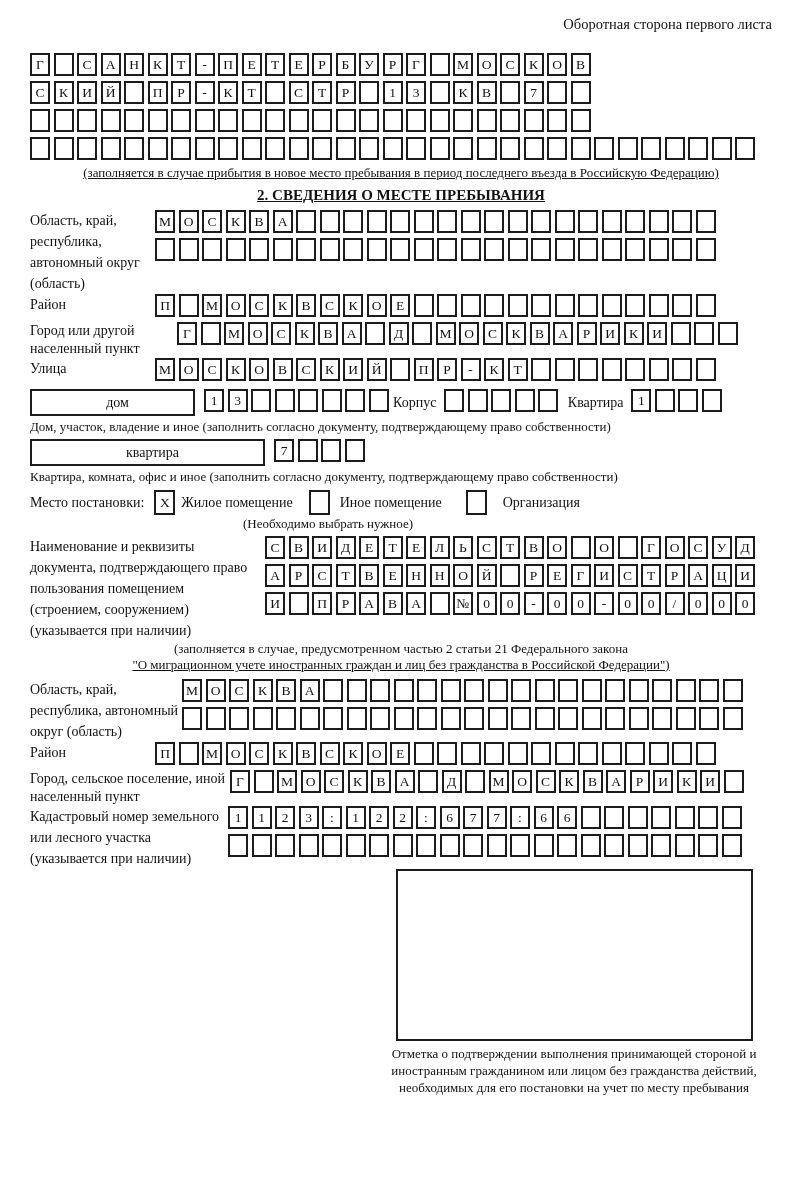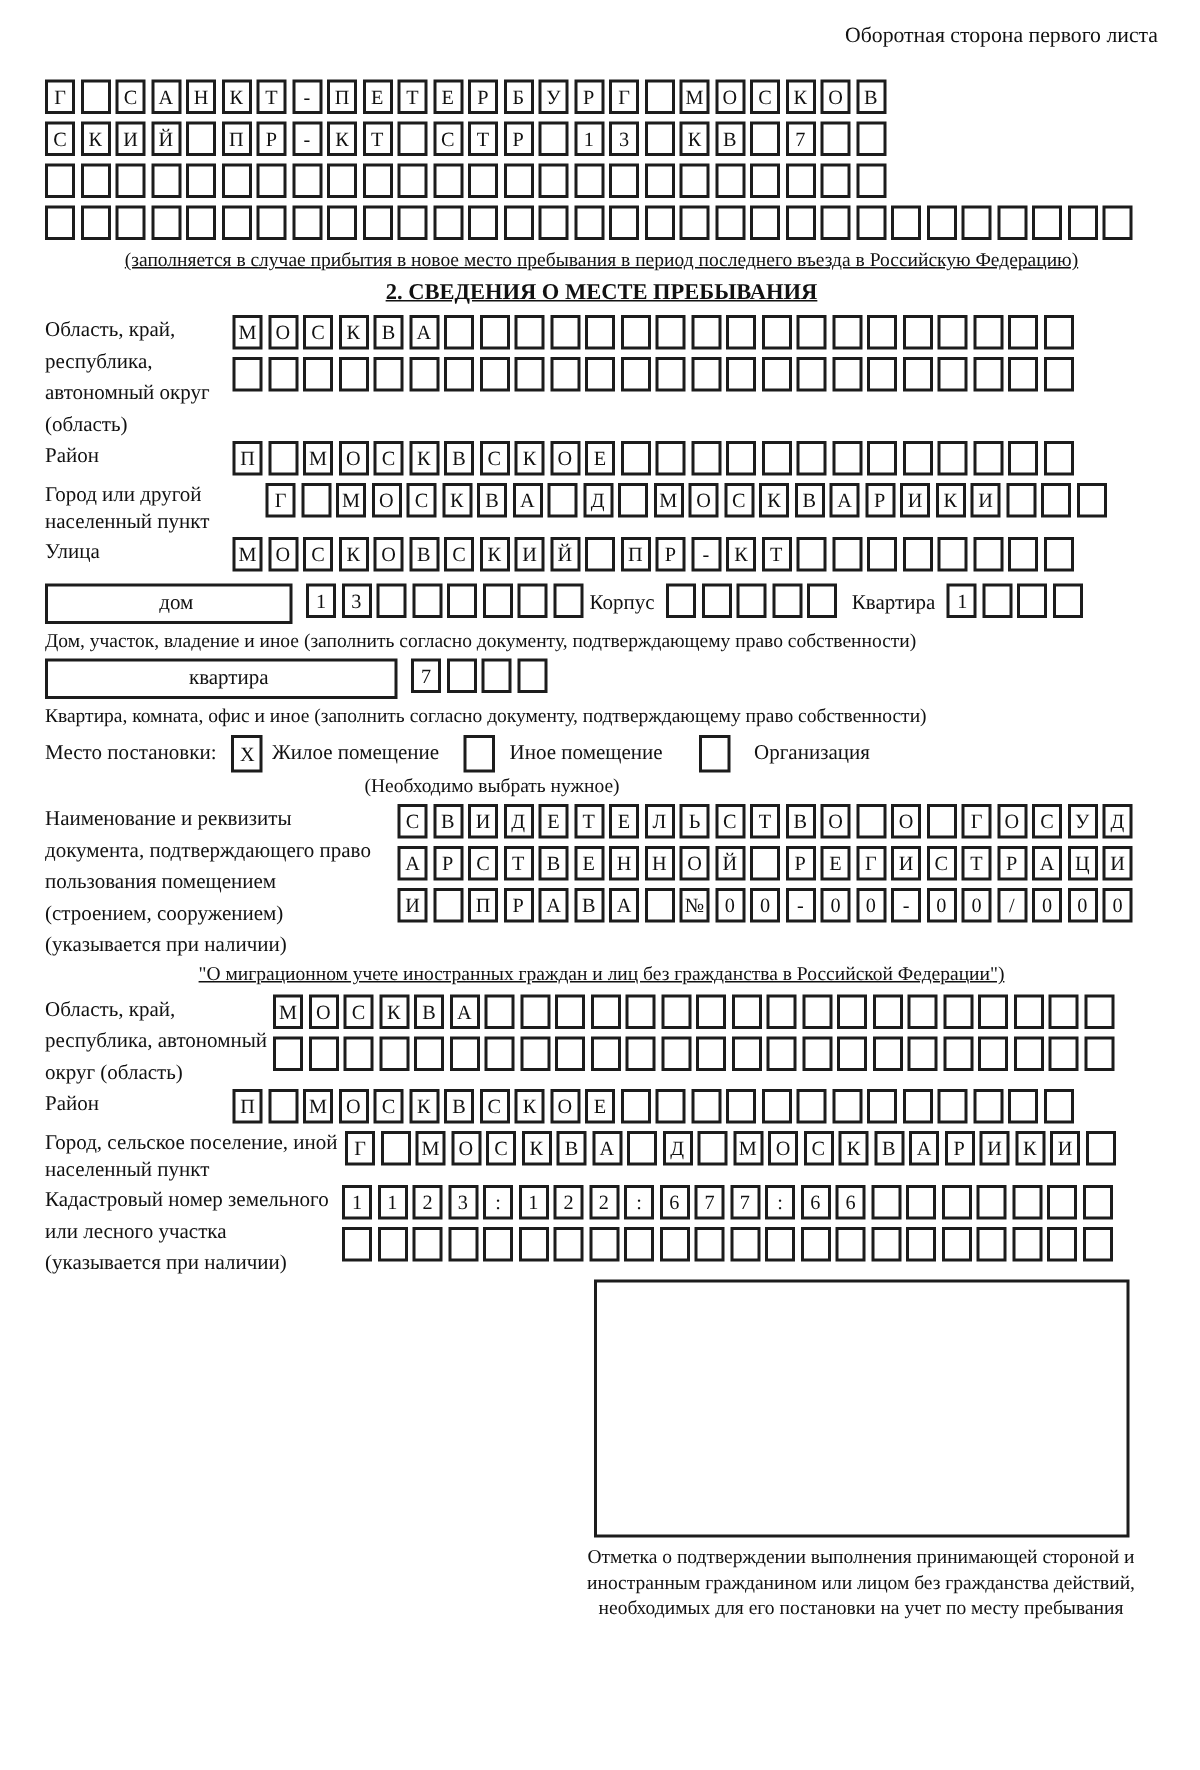--- a/index.html
+++ b/index.html
@@ -453,20 +453,21 @@
           <div class="cell">0</div>
           <div class="cell">0</div>
           <div class="cell">/</div>
           <div class="cell">0</div>
           <div class="cell">0</div>
           <div class="cell">0</div>
         </div>
     </div>
   </div>
 
+  <div class="note note-center">(заполняется в случае, предусмотренном частью 2 статьи 21 Федерального закона</div>
   <div class="note note-center mb6">"О миграционном учете иностранных граждан и лиц без гражданства в Российской Федерации")</div>
 
   <div class="row">
     <div class="label" style="width:152px;">Область, край, республика, автономный округ (область)</div>
     <div class="cellcol">
       <div class="cells">
           <div class="cell">М</div>
           <div class="cell">О</div>
           <div class="cell">С</div>
           <div class="cell">К</div>

